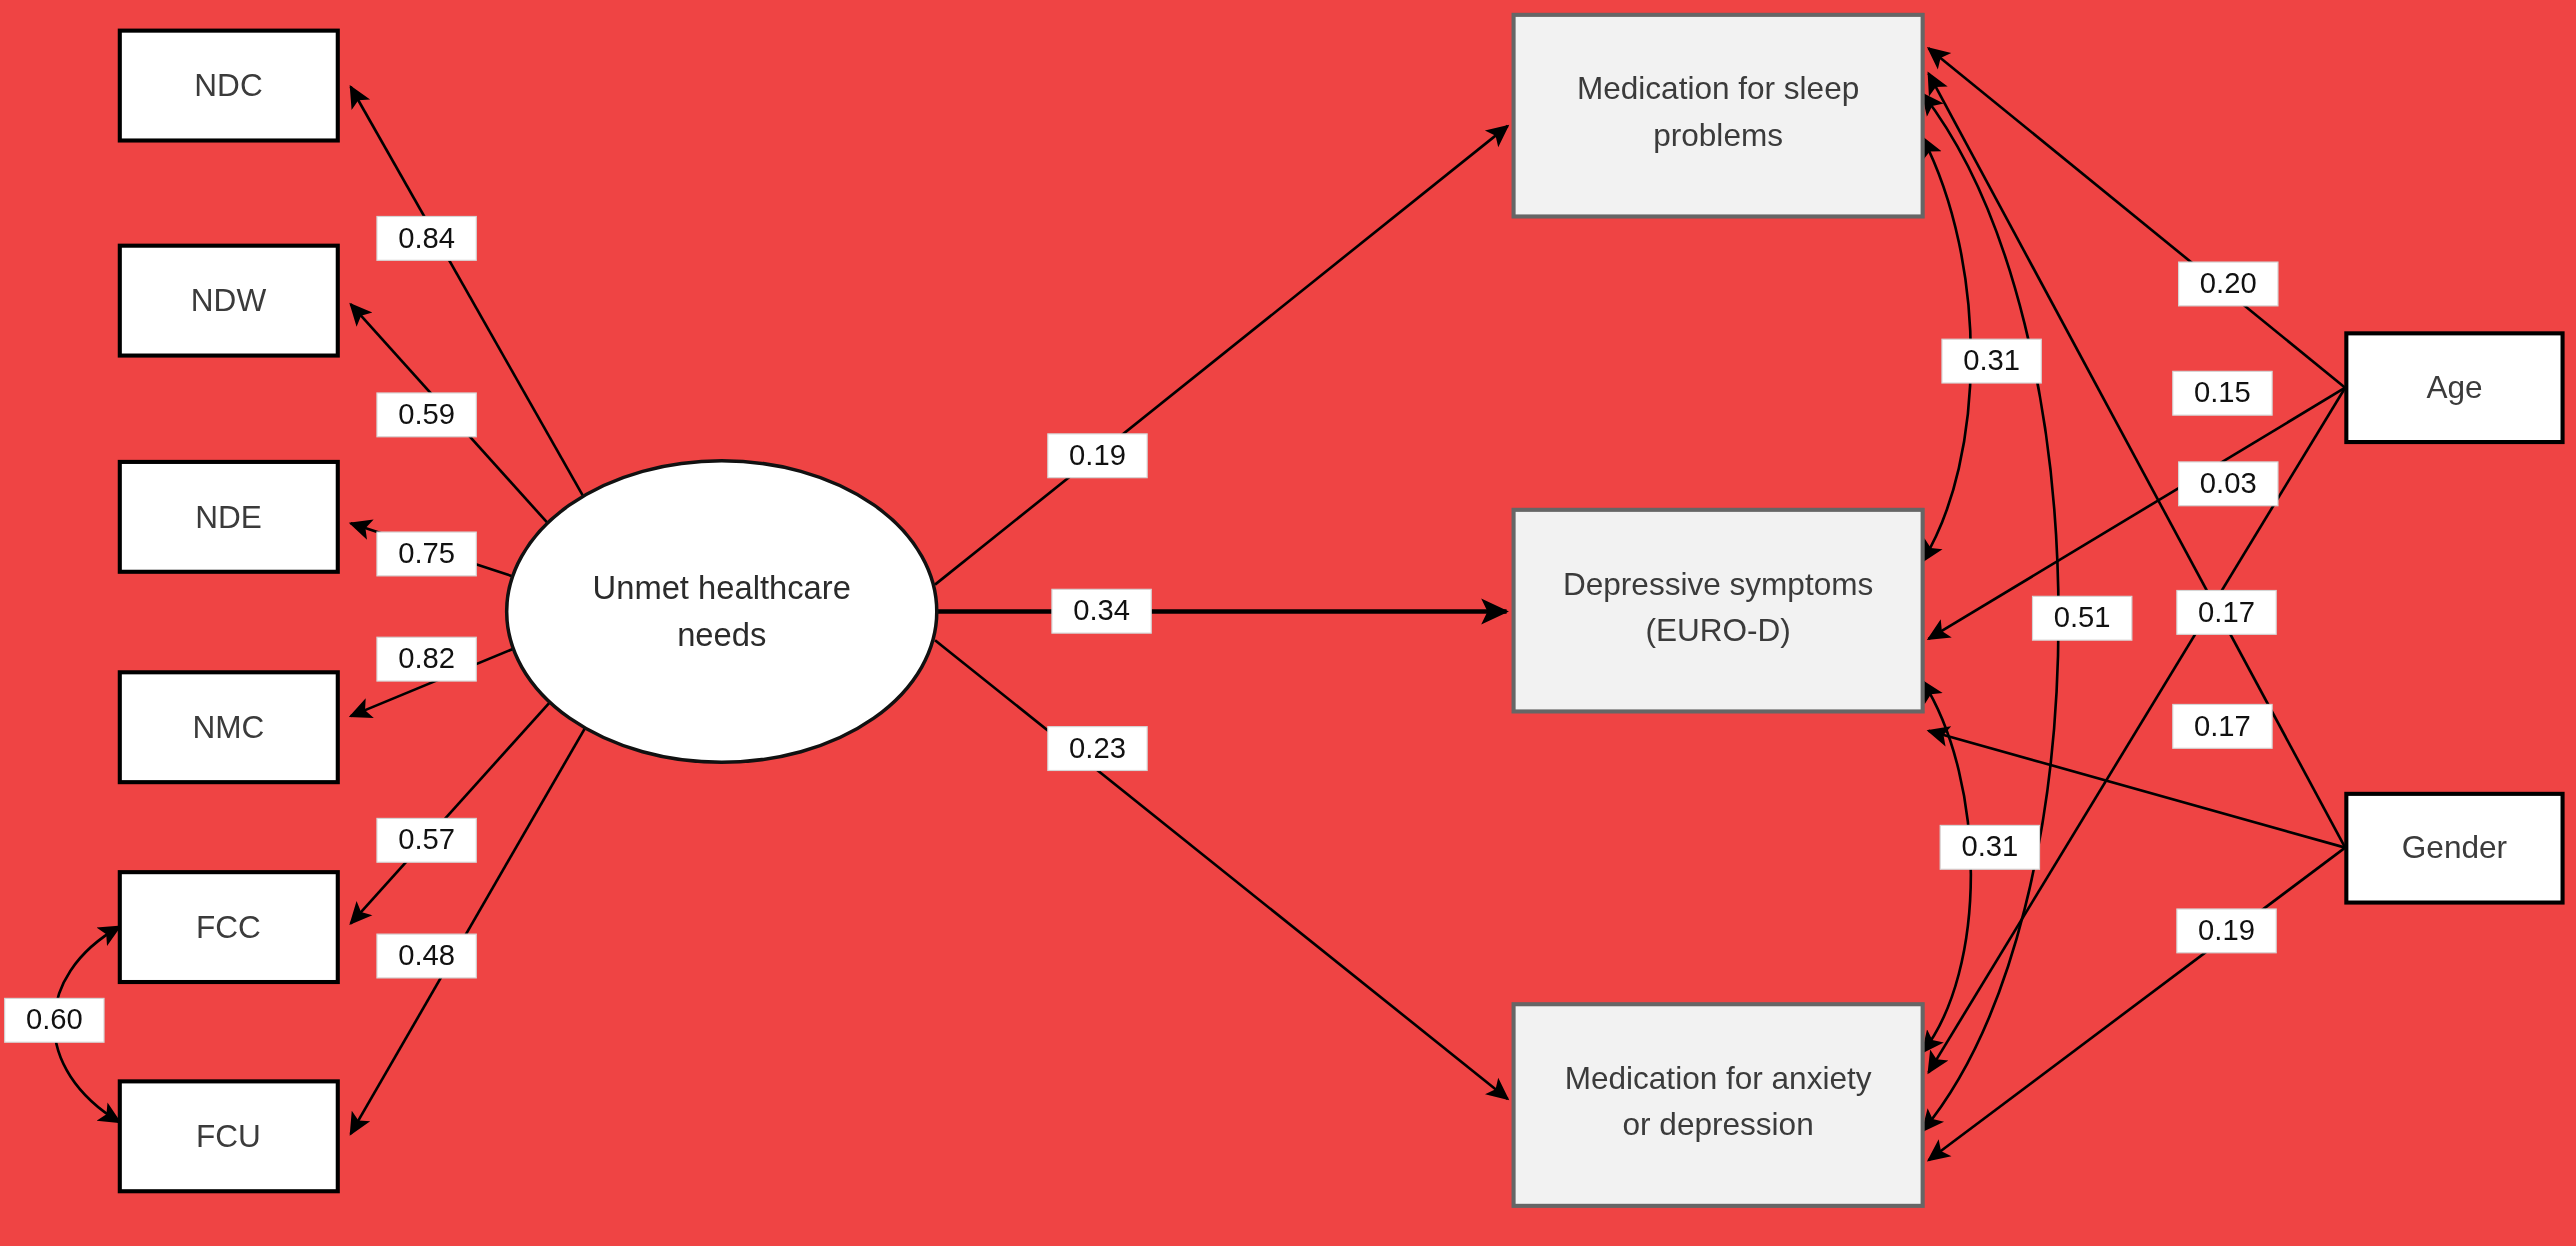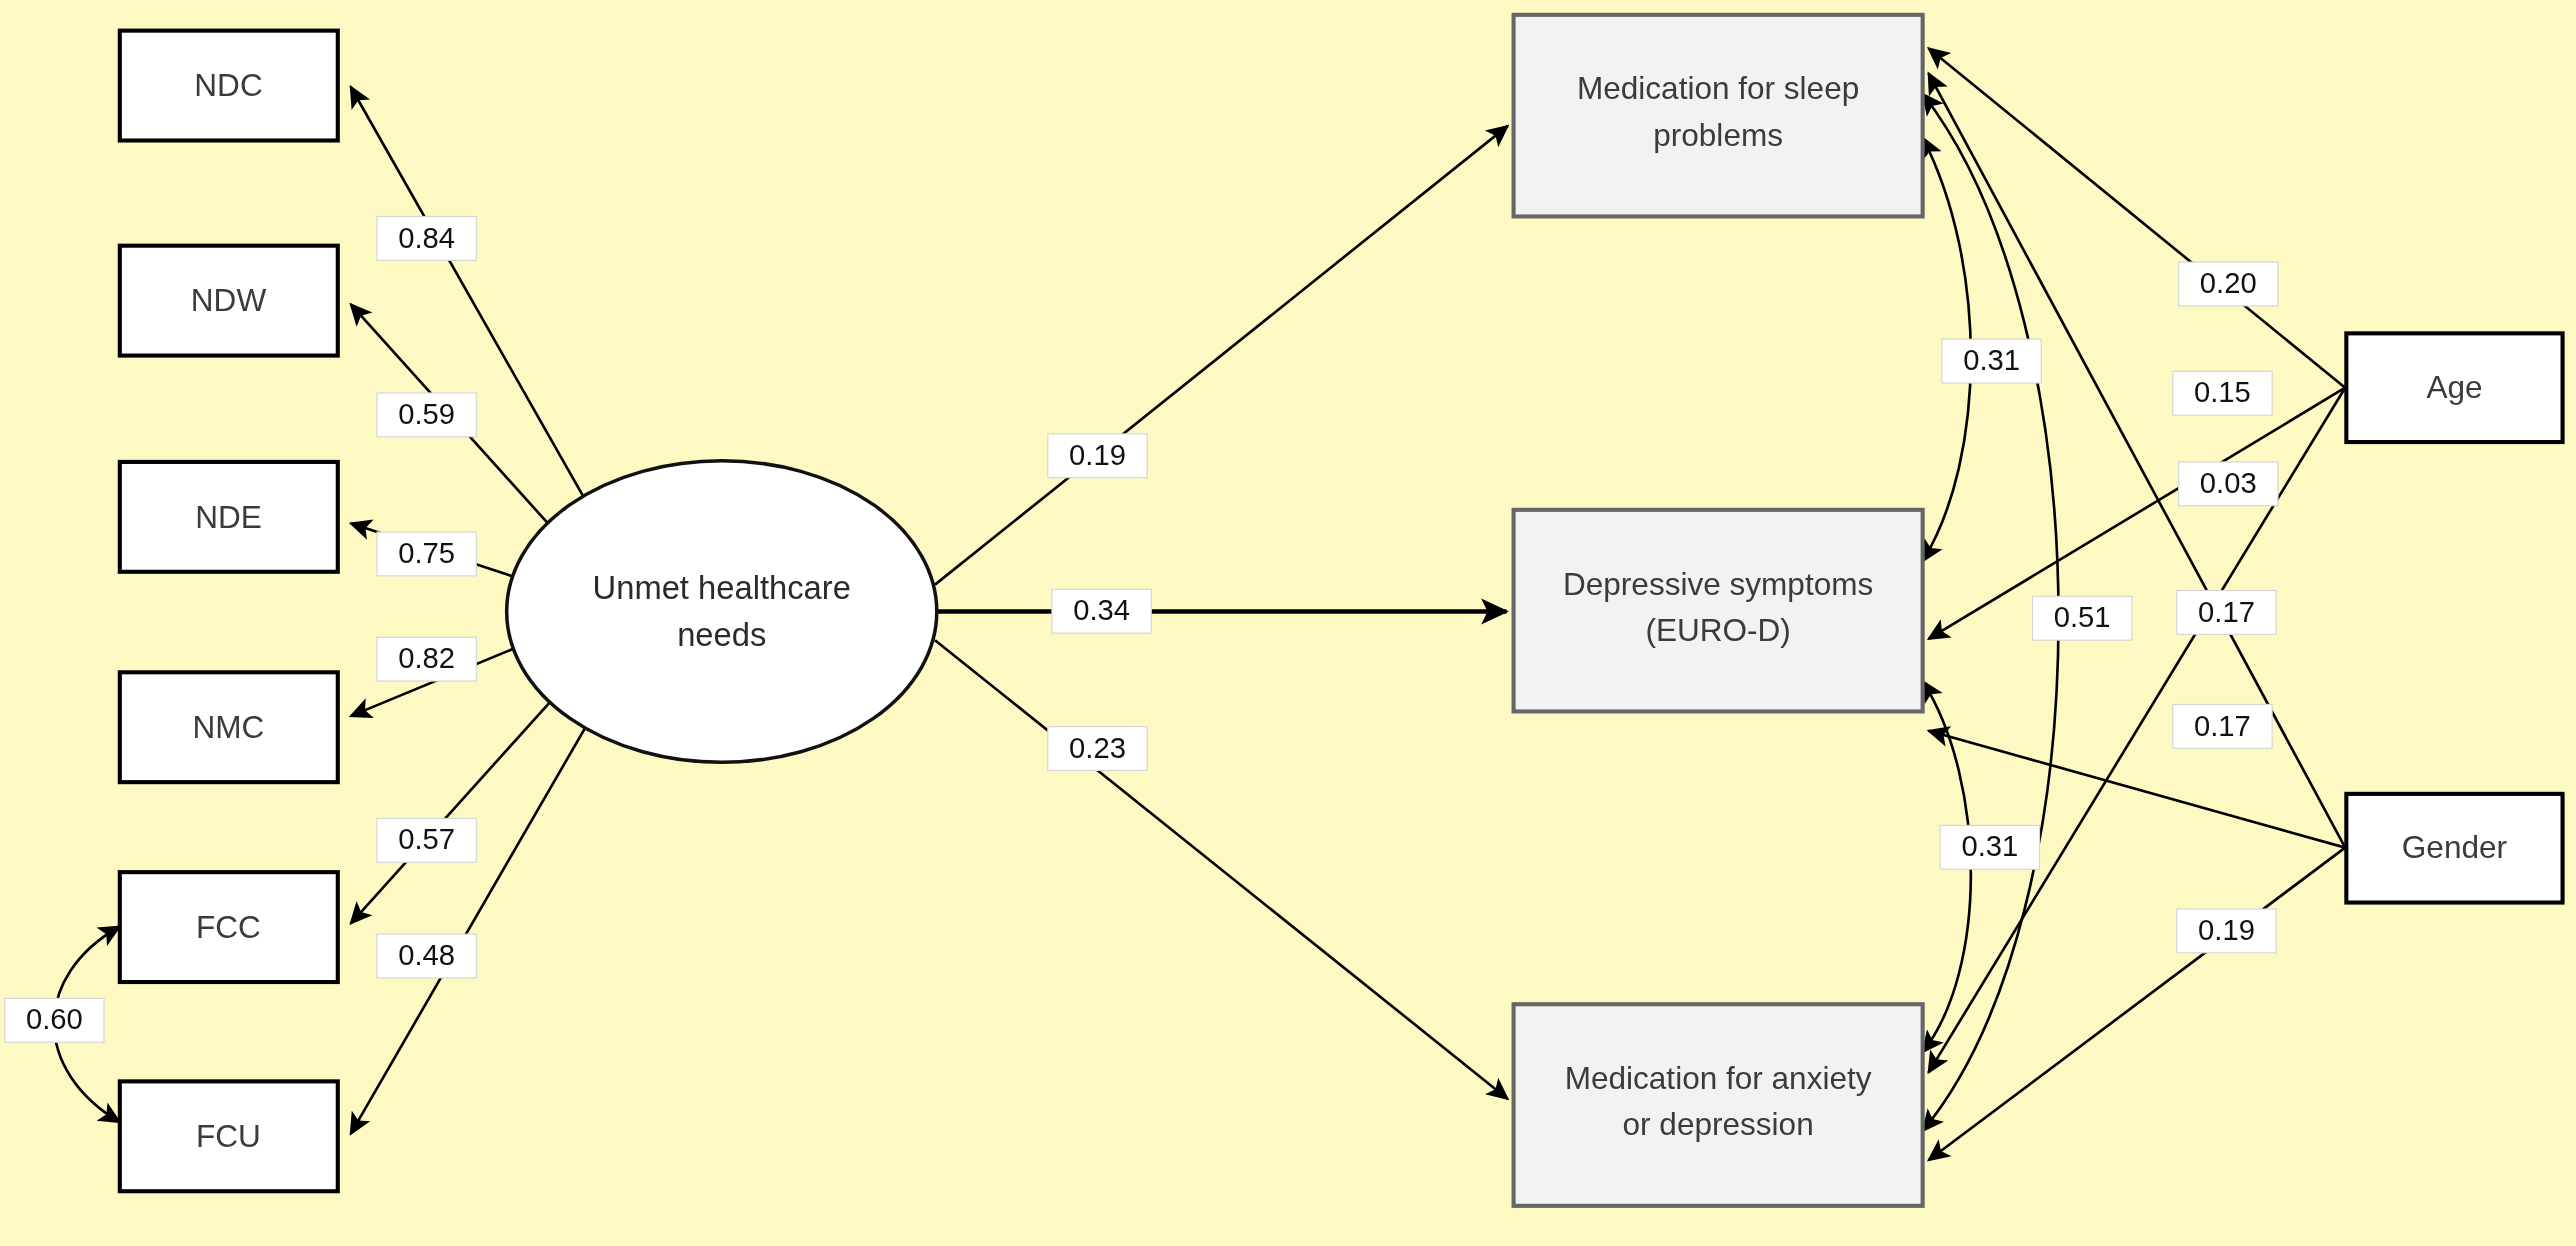--- a/index.html
+++ b/index.html
@@ -7,21 +7,21 @@
     padding: 0;
     background: #ffffff;
   }
   body {
     font-family: "Liberation Sans", sans-serif;
   }
   #canvas-wrap {
     position: relative;
     width: 2576px;
     height: 1247px;
-    background: #fef9c3;
+    background: #ef4444;
     overflow: hidden;
   }
   svg#sem-svg {
     position: absolute;
     left: 0; top: 0;
     width: 2576px;
     height: 1247px;
   }
   .ind-box {
     fill: #ffffff;

